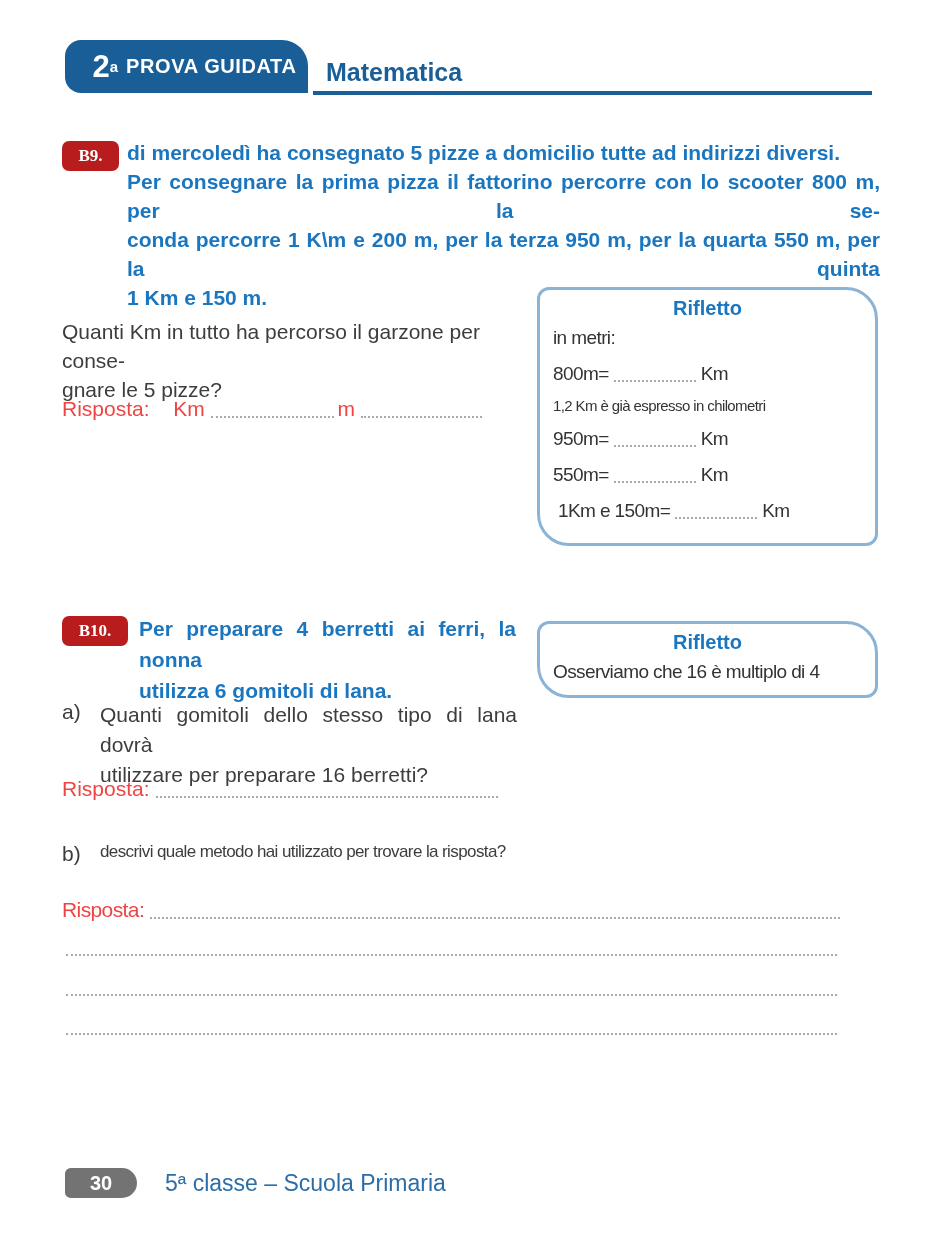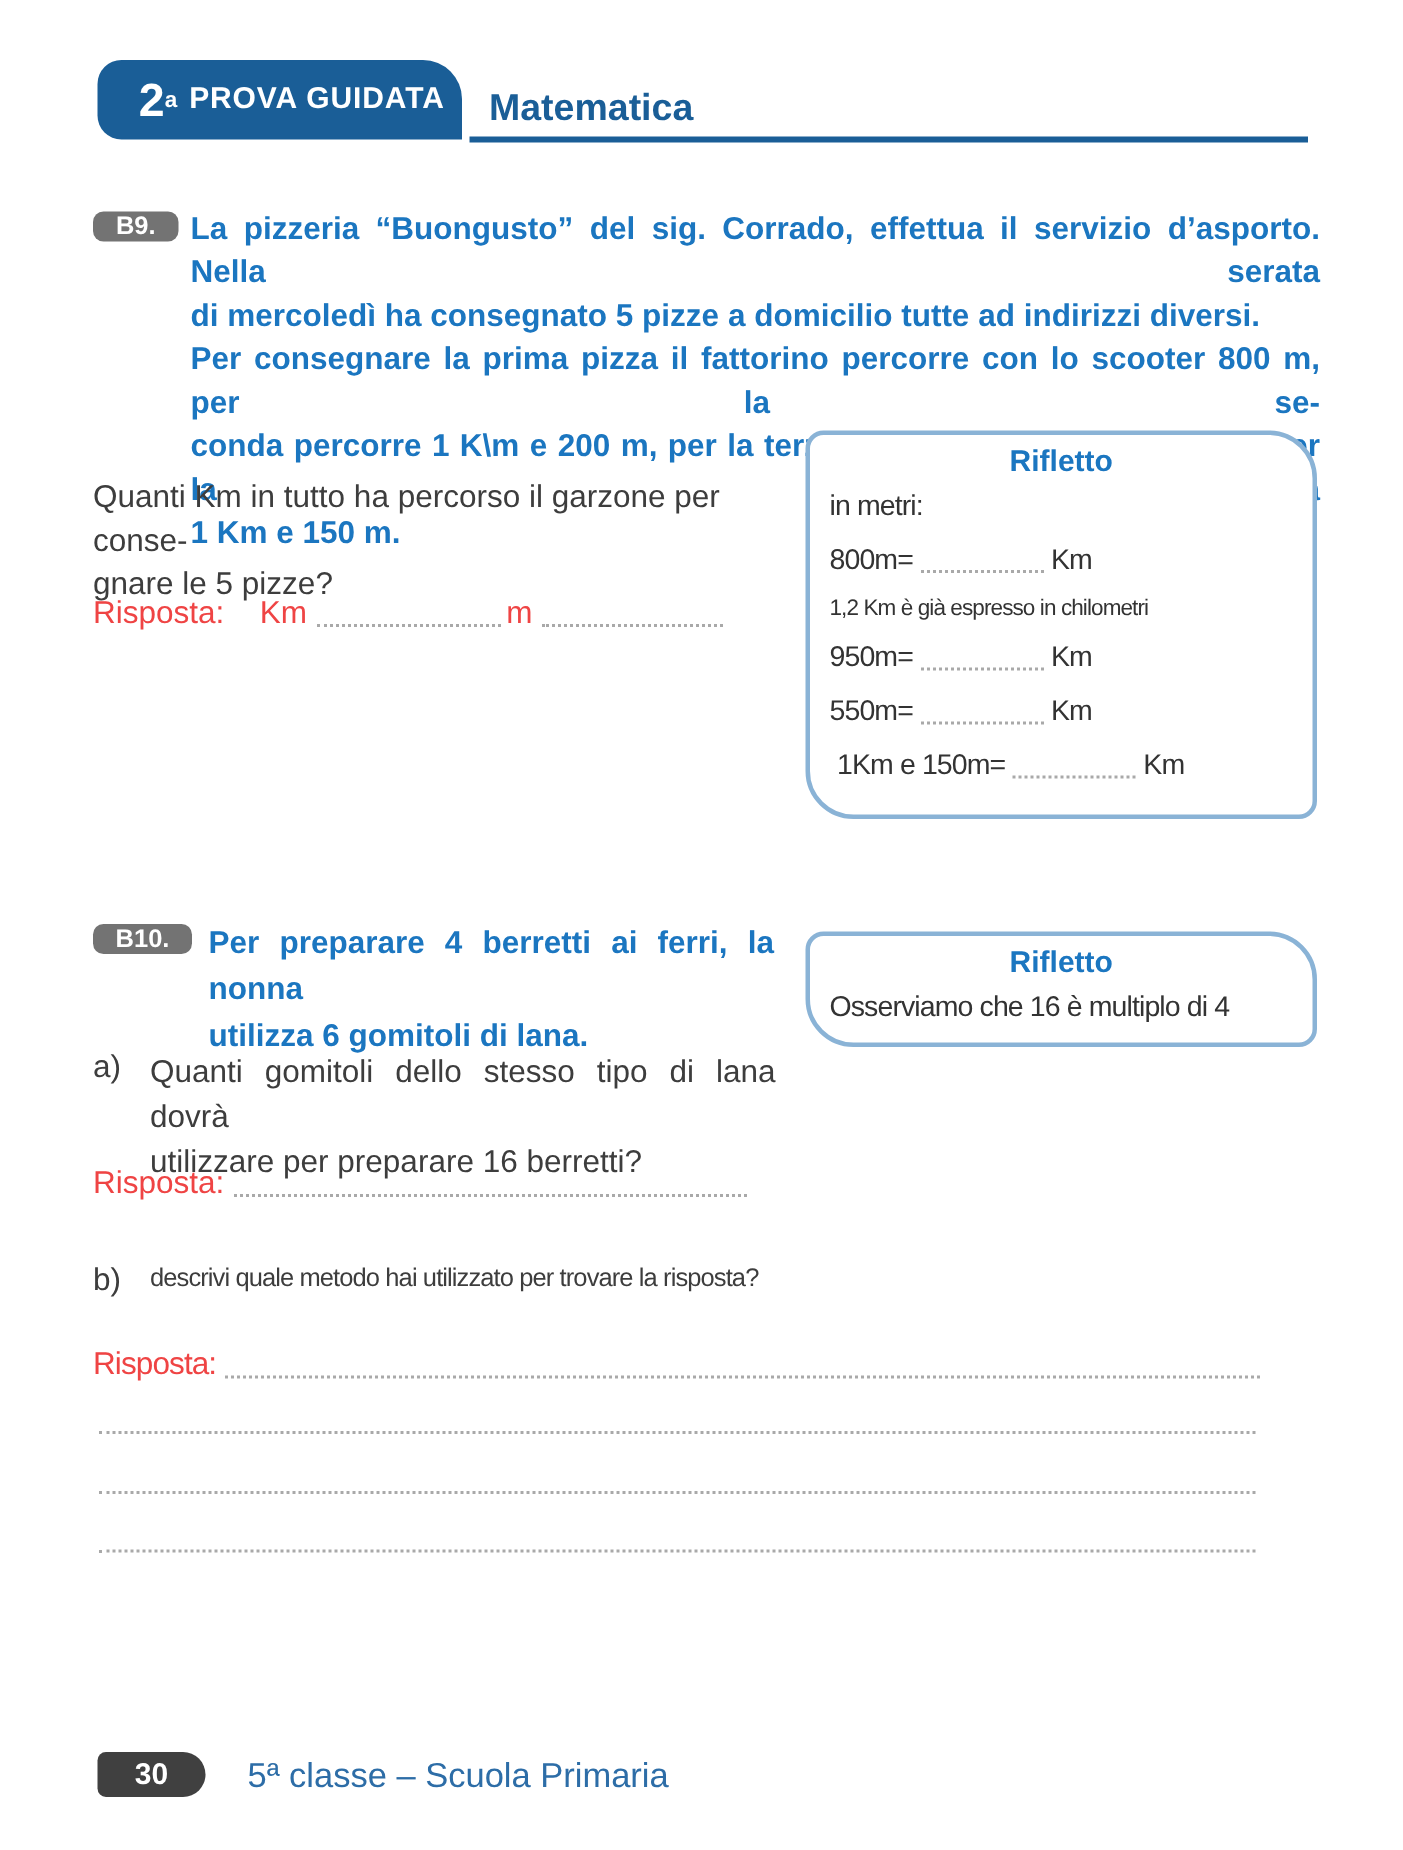--- a/index.html
+++ b/index.html
@@ -17,23 +17,23 @@
     display:flex; align-items:center; justify-content:center; padding-left:26px; padding-right:10px;
   }
   .hdr-num { font-size:31px; font-weight:bold; line-height:1; }
   .hdr-ord { font-size:15px; font-weight:bold; vertical-align:super; }
   .hdr-title { font-size:20px; font-weight:bold; letter-spacing:0.6px; margin-left:8px; }
   .hdr-subject { left:326px; top:58px; font-size:25px; font-weight:bold; color:#1a5e97; }
   .hdr-rule { left:313px; top:91px; width:559px; height:4px; background:#1a5e97; }
 
   
   .qbadge {
-    background:#737373; color:#fff; font-weight:bold; font-size:17px;
+    background:#b91c1c; color:#fff; font-weight:bold; font-size:17px;
     display:flex; align-items:center; justify-content:center;
-    border-radius:7px; height:20px;
+    border-radius:7px; height:30px;font-family:Liberation Serif, serif;
   }
   .b9-badge  { left:62px; top:141px; width:57px; }
   .b10-badge { left:62px; top:616px; width:66px; }
 
   
   .stmt { color:#1b76c0; font-weight:600; font-size:21px; line-height:29px; }
   .b9-text  { left:127px; top:138px; width:753px; }
   .b10-text { left:139px; top:613px; width:377px; line-height:31px; }
   .jl { text-align:justify; text-align-last:justify; }
 
@@ -75,42 +75,41 @@
   .rbox2 { top:621px; height:77px; }
   .rtitle { text-align:center; color:#1b76c0; font-weight:bold; font-size:20px; }
   .rcontent { margin-top:6px; font-size:19px; color:#333333; line-height:23px; }
   .rrow { display:flex; align-items:flex-end; margin-top:14px; font-size:19px; color:#333333; }
   .rrow .blank { width:82px; margin:0 5px 3px 5px; }
   .rnote { margin-top:12px; font-size:15px; color:#333333; }
   .rrow-last { padding-left:5px; }
 
   
   .ft-badge {
-    left:65px; top:1168px; width:72px; height:30px; background:#404040;
+    left:65px; top:1168px; width:72px; height:30px; background:#737373;
     border-radius:6px 16px 16px 6px; color:#ffffff; font-weight:bold; font-size:20px;
     display:flex; align-items:center; justify-content:center;
   }
   .ft-caption { left:165px; top:1170px; font-size:23px; color:#2d6da7; }
 </style>
 </head>
 <body>
 
 <div class="page">
 
   <div class="abs hdr-badge">
     <span class="hdr-num">2</span>
       <sup class="hdr-ord">a</sup>
     <span class="hdr-title">PROVA GUIDATA</span>
   </div>
   <div class="abs hdr-subject">Matematica</div>
   <div class="abs hdr-rule"></div>
 
   <div class="abs qbadge b9-badge">B9.</div>
   <div class="abs stmt b9-text">
-    <div class="jl">La pizzeria “Buongusto” del sig. Corrado, effettua il servizio d’asporto. Nella serata</div>
     <div>di mercoledì ha consegnato 5 pizze a domicilio tutte ad indirizzi diversi.</div>
     <div class="jl">Per consegnare la prima pizza il fattorino percorre con lo scooter 800 m, per la se-</div>
     <div class="jl">conda percorre 1 K\m e 200 m, per la terza 950 m, per la quarta 550 m, per la quinta</div>
     <div>1  Km e 150 m.</div>
   </div>
 
   <div class="abs body-text q1">
     <div>Quanti Km in tutto ha percorso il garzone per conse-</div>
     <div>gnare le 5 pizze?</div>
   </div>

